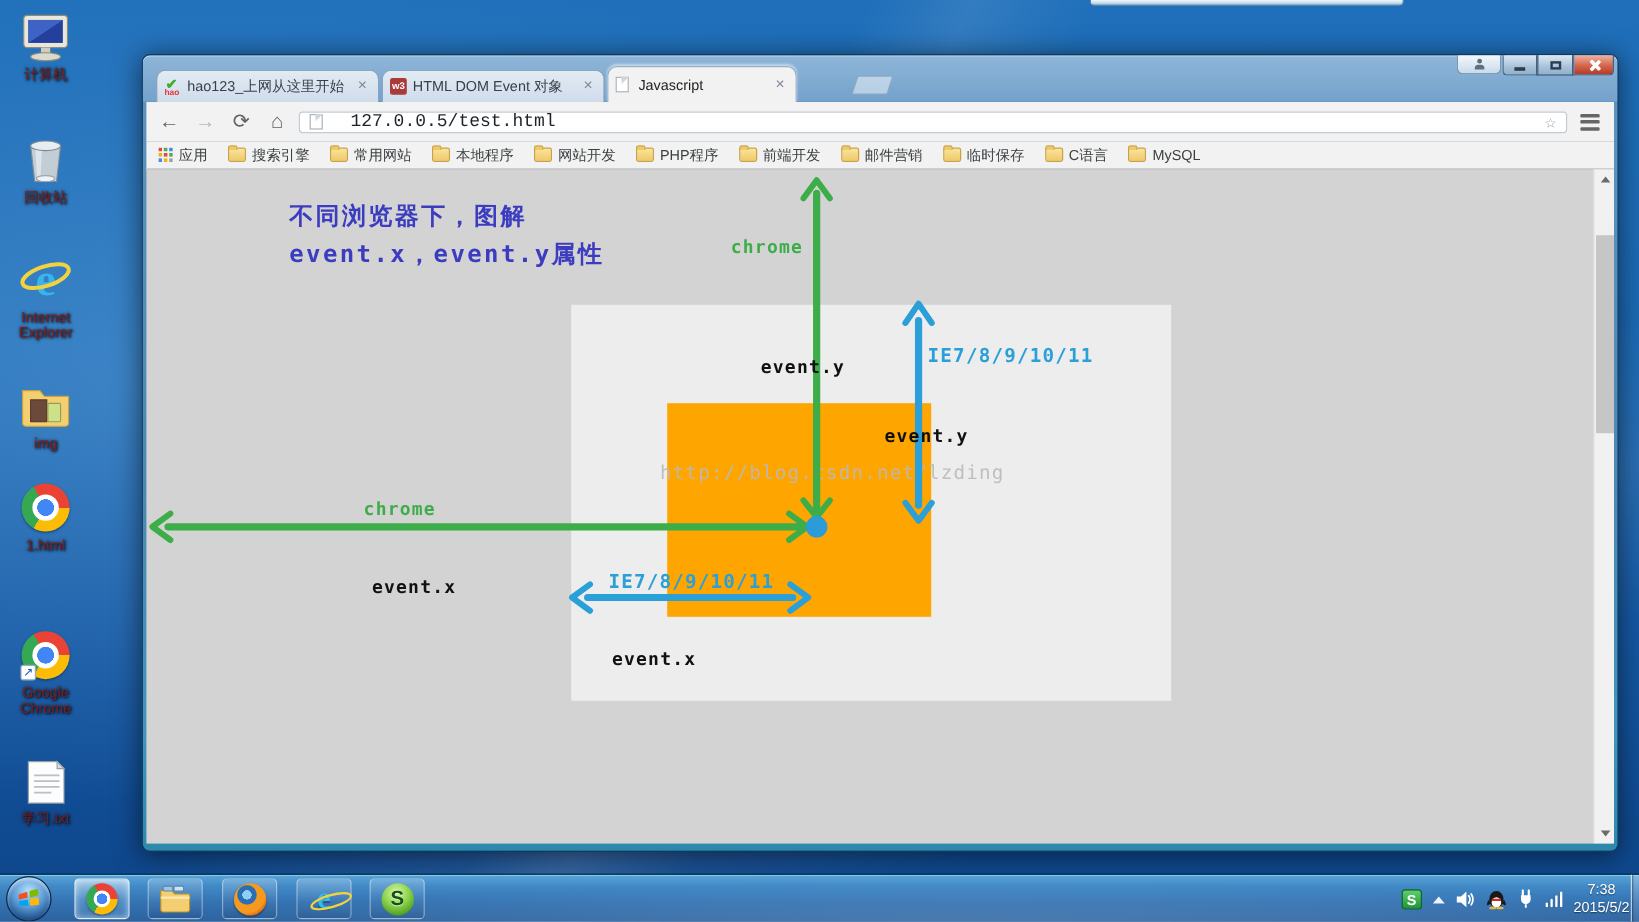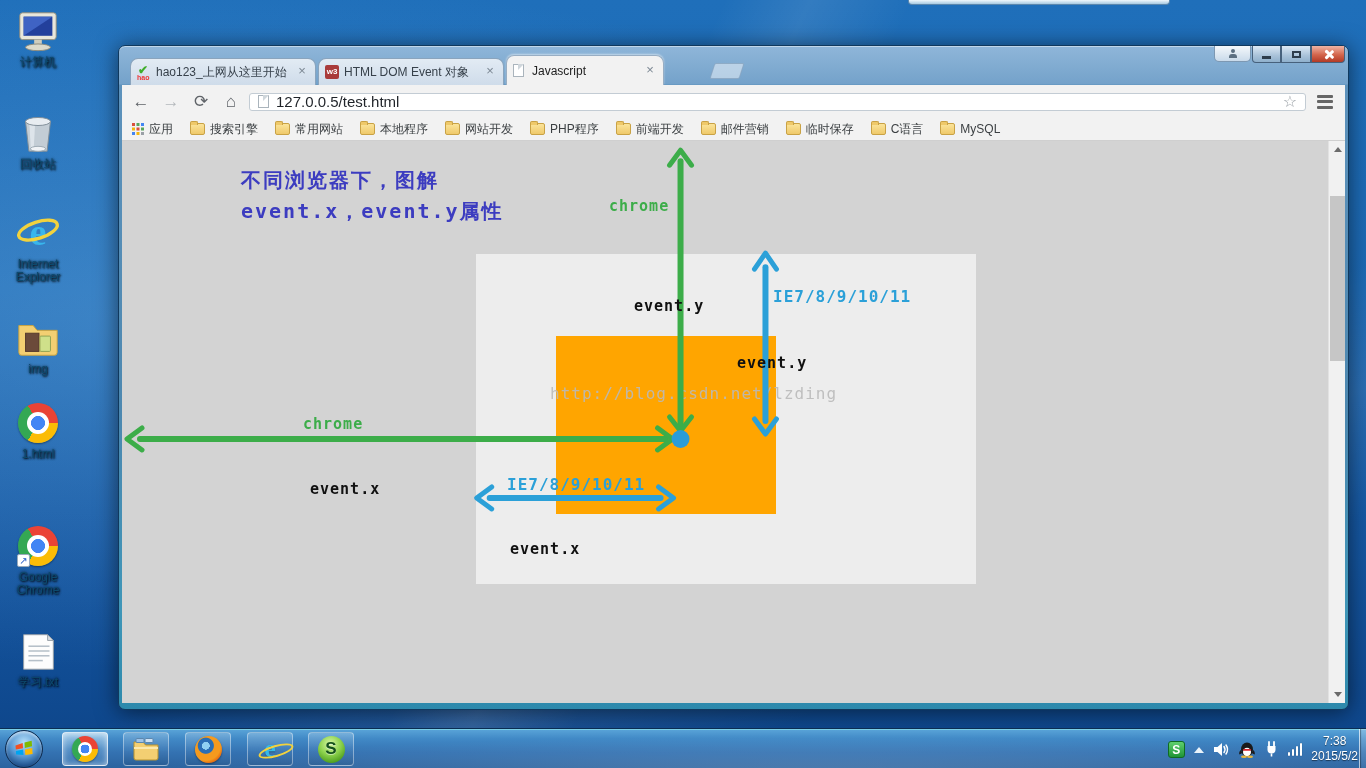--- a/index.html
+++ b/index.html
@@ -15,21 +15,21 @@
   }
 
   
   .top-slit { position:absolute; left:908px; top:0; width:262px; height:5px;
     background:linear-gradient(180deg,#f0f7fc,#a6c9e2); border:1px solid #5c87ad; border-top:none;
     border-radius:0 0 4px 4px; }
 
   
   .dicon { position:absolute; left:2px; width:72px; display:flex; flex-direction:column; align-items:center; }
   .dicon .ic { width:46px; height:46px; display:flex; align-items:center; justify-content:center; position:relative; }
-  .dicon .lab { margin-top:2px; font-size:12px; color:#0c4a6e; text-align:center; line-height:13px;
+  .dicon .lab { margin-top:2px; font-size:12px; color:#7f1d1d; text-align:center; line-height:13px;
     text-shadow:1px 1px 2px rgba(0,0,0,.9), 0 0 3px rgba(0,0,0,.7); word-break:break-word; }
   .chrome-logo { width:40px; height:40px; border-radius:50%; position:relative;
     background:conic-gradient(from 330deg,#ea4335 0 120deg,#fbbc05 120deg 240deg,#34a853 240deg 360deg);
     box-shadow:0 1px 2px rgba(0,0,0,.4); }
   .chrome-logo::after { content:""; position:absolute; left:50%; top:50%; width:22px; height:22px;
     transform:translate(-50%,-50%); border-radius:50%;
     background:radial-gradient(circle,#4285f4 0 44%,#fff 46% 100%); }
   .shortcut-arrow { position:absolute; left:2px; bottom:2px; width:13px; height:13px; background:#fff;
     border:1px solid #9ab; border-radius:2px; font-size:10px; line-height:11px; text-align:center; color:#1b55c5; }
 
@@ -76,21 +76,21 @@
   .glyph-close { position:relative; width:11px; height:11px; }
   .glyph-close::before,.glyph-close::after { content:""; position:absolute; left:5px; top:0; width:2.5px; height:11px; background:#fff; border-radius:1px; }
   .glyph-close::before { transform:rotate(45deg); }
   .glyph-close::after { transform:rotate(-45deg); }
 
   .toolbar { height:33px; background:#f2f2f2; display:flex; align-items:center; padding:0 7px; gap:6px; position:relative; z-index:2; }
   .navbtn { width:24px; height:24px; display:flex; align-items:center; justify-content:center;
     font-size:17px; color:#5f6368; border-radius:3px; }
   .navbtn.disabled { color:#b4b8bc; }
   .omnibox { flex:1; height:18px; background:#fff; border:1px solid #c3ccd4; border-radius:3px;
-    display:flex; align-items:center; padding:0 8px; gap:7px; }
+    display:flex; align-items:center; padding:0 8px; gap:23px;font-family:Liberation Mono, monospace; }
   .omnibox .url { flex:1; font-size:15px; color:#1f2328; }
   .star { font-size:16px; color:#9aa0a6; }
   .menu-btn { width:26px; height:24px; display:flex; flex-direction:column; justify-content:center; gap:2.5px; align-items:center; }
   .menu-btn i { width:16px; height:3px; background:#666; border-radius:1px; }
 
   .bookmarks { height:23px; background:#f2f2f2; border-bottom:1px solid #cfcfcf;
     display:flex; align-items:center; padding:0 10px; gap:17px; font-size:12px; color:#3c4043; }
   .bm { display:flex; align-items:center; gap:5px; white-space:nowrap; }
   .folder { width:15px; height:12px; position:relative; background:linear-gradient(#fbe49a,#efc96a);
     border:1px solid #c9a245; border-radius:1px 2px 2px 2px; }

